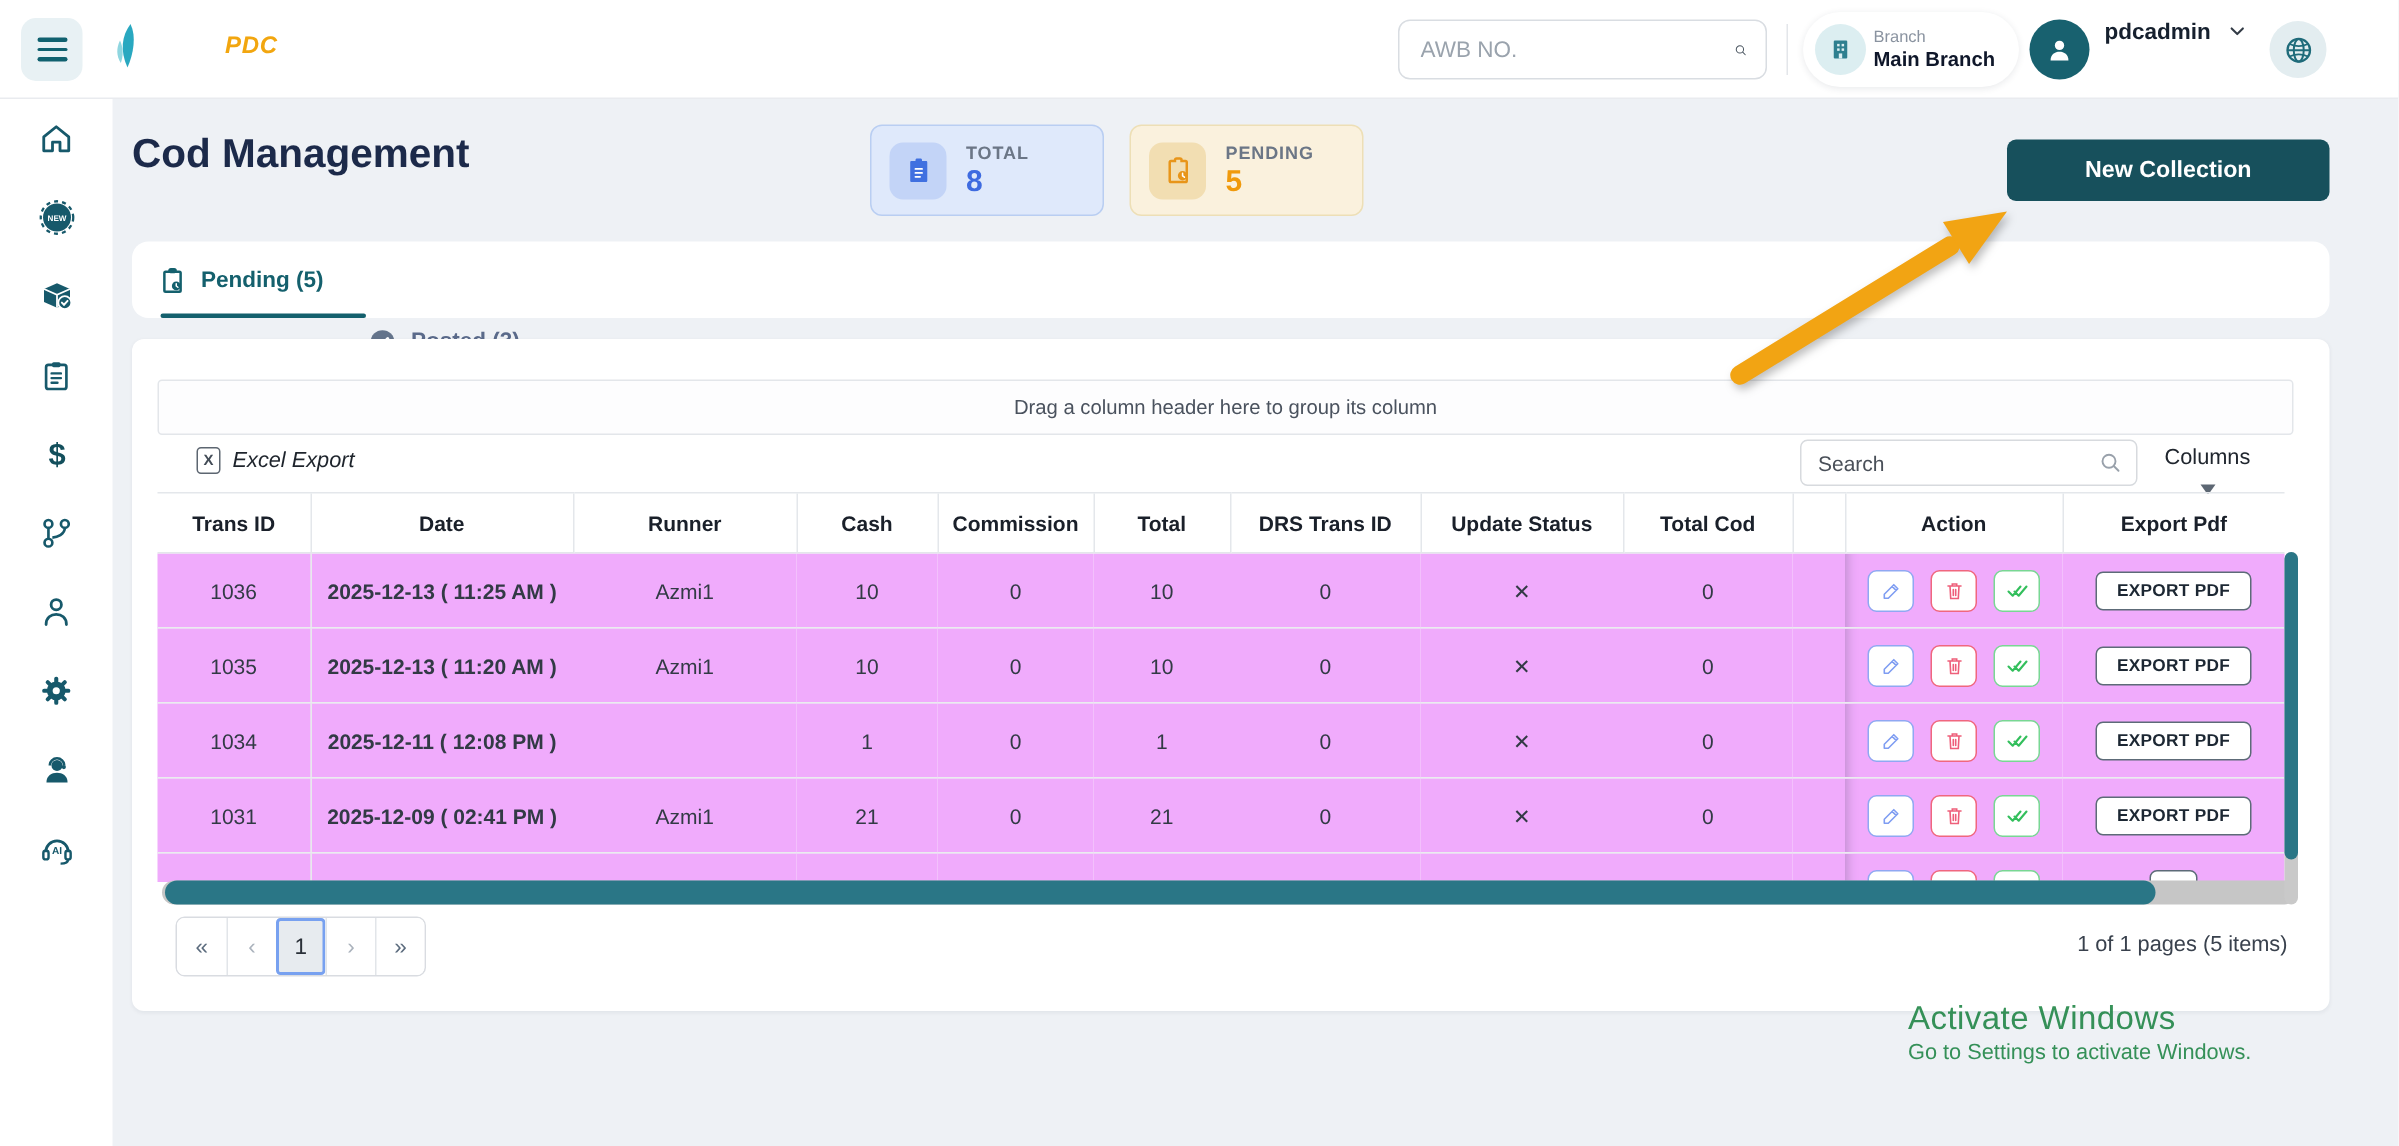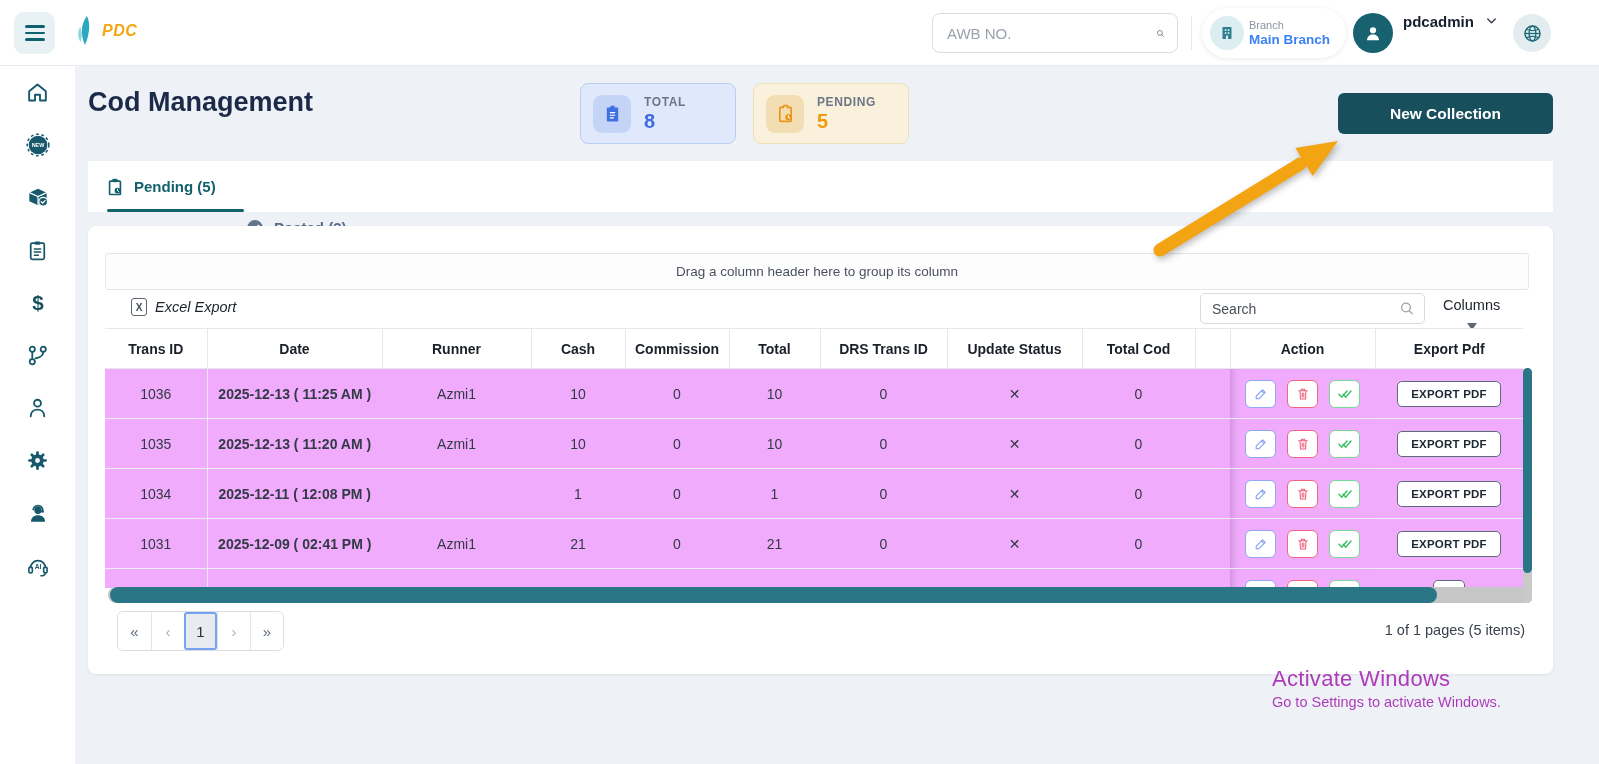--- a/index.html
+++ b/index.html
@@ -6,30 +6,30 @@
   html,body { width:1599px; height:764px; }
   body { font-family:"Liberation Sans", sans-serif; background:#eef1f5; overflow:hidden; }
   #app { position:relative; width:1599px; height:764px; background:#eef1f5; overflow:hidden; }
 
   
   .topbar { position:absolute; left:0; top:0; width:1599px; height:66px; background:#fff; border-bottom:1px solid #e9ebef; z-index:5; }
   .hamburger { position:absolute; left:14px; top:12px; width:41px; height:42px; background:#e8f1f4; border-radius:10px;
                display:flex; flex-direction:column; justify-content:center; align-items:center; gap:4px; cursor:pointer; }
   .hamburger i { display:block; width:20px; height:2.6px; background:#10616f; border-radius:2px; }
   .logo { position:absolute; left:74px; top:15px; display:flex; align-items:center; gap:4px; }
-  .logo-text { color:#f2a60f; font-weight:bold; font-style:italic; font-size:16px; letter-spacing:.5px; }
+  .logo-text { color:#f2a60f; font-weight:bold; font-style:italic; font-size:16px; letter-spacing:.5px;margin-left:48px; }
   .awb-box { position:absolute; left:932px; top:13px; width:246px; height:40px; background:#fff; border:1px solid #d9dde2; border-radius:8px; display:flex; align-items:center; }
   .awb-box input { flex:1; border:none; outline:none; padding:0 10px 0 14px; font-size:15px; color:#333; background:transparent; font-family:inherit; }
   .awb-box input::placeholder { color:#9aa3ad; }
   .hdr-divider { position:absolute; left:1191px; top:16px; width:1px; height:34px; background:#e3e6ea; }
   .branch-pill { position:absolute; left:1202px; top:8px; height:50px; padding:0 16px 0 8px; background:#fff; border-radius:25px;
                  box-shadow:0 1px 5px rgba(30,40,60,.10); display:flex; align-items:center; gap:5px; cursor:pointer; }
   .branch-iconwrap { width:34px; height:34px; border-radius:50%; background:#dceef1; display:flex; align-items:center; justify-content:center; }
   .branch-label { font-size:11px; color:#8a93a0; line-height:13px; }
-  .branch-name { font-size:13.5px; font-weight:bold; color:#3b82f6; line-height:16px; }
+  .branch-name { font-size:13.5px; font-weight:bold; color:#0f172a; line-height:16px; }
   .userbox { position:absolute; left:1353px; top:13px; display:flex; gap:10px; cursor:pointer; }
   .avatar { width:40px; height:40px; border-radius:50%; background:#18616f; display:flex; align-items:center; justify-content:center; }
   .username { font-size:15px; font-weight:bold; color:#16202e; }
   .globe-btn { position:absolute; left:1513px; top:14px; width:38px; height:38px; border-radius:50%; background:#e3edf0; display:flex; align-items:center; justify-content:center; cursor:pointer; }
 
   
   .sidebar { position:absolute; left:0; top:66px; width:75px; height:698px; background:#fff; z-index:4; }
   .side-item { width:75px; height:52.6px; display:flex; align-items:center; justify-content:center; cursor:pointer; }
 
   
@@ -44,21 +44,21 @@
   .stat-card.posted  .stat-iconbox { background:#c0e7d2; }
   .stat-label { font-size:12px; font-weight:bold; color:#6b7686; letter-spacing:.6px; }
   .stat-value { font-size:20px; font-weight:bold; line-height:24px; }
   .stat-card.total .stat-value { color:#3e6be0; }
   .stat-card.pending .stat-value { color:#f09a0c; }
   .stat-card.posted .stat-value { color:#22a95c; }
   .new-collection { position:absolute; left:1338px; top:93px; width:215px; height:41px; background:#17505c; color:#fff;
                     border:none; border-radius:6px; font-size:15.5px; font-weight:bold; font-family:inherit; cursor:pointer; }
 
   
-  .tabbar { position:absolute; left:88px; top:161px; width:1465px; height:51px; background:#fff; border-radius:0; }
+  .tabbar { position:absolute; left:88px; top:161px; width:1465px; height:51px; background:#fff; border-radius:11px; }
   .tab { position:absolute; top:0; height:51px; display:flex; align-items:center; gap:9px; cursor:pointer; font-size:15px; font-weight:bold; }
   .tab.pending { left:17px; color:#14606d; }
   .tab.posted  { left:157px; color:#5a6a8a;margin-top:41px; }
   .tab-underline { position:absolute; left:2px; bottom:0; width:137px; height:3.5px; background:#14606d; border-radius:2px; }
 
   
   .card { position:absolute; left:88px; top:226px; width:1465px; height:448px; background:#fff; border-radius:8px; box-shadow:0 1px 3px rgba(20,30,50,.06); }
   .group-box { position:absolute; left:17px; top:27px; width:1424px; height:37px; border:1px solid #e3e6ea; border-radius:3px; background:#fdfdfe;
                display:flex; align-items:center; justify-content:center; font-size:13.5px; color:#4a525e; }
   .toolbar { position:absolute; left:17px; top:64px; width:1424px; height:38px; }
@@ -100,21 +100,21 @@
 
   
   .pager { position:absolute; left:29px; top:385px; display:flex; border:1px solid #d9dce1; border-radius:6px; overflow:hidden; background:#fff; }
   .pg-btn { width:33px; height:38px; display:flex; align-items:center; justify-content:center; font-size:15px; color:#5b6b7d; background:#fff; cursor:pointer; }
   .pg-btn + .pg-btn { border-left:1px solid #e2e5e9; }
   .pg-btn.dim { color:#aab2bc; }
   .pg-btn.active { border:2px solid #78a1f0; background:#e7ebef; color:#2a3038; border-radius:3px; }
   .pager-summary { position:absolute; right:28px; top:396px; font-size:14.5px; color:#39414d; }
 
   
-  .watermark { position:absolute; left:1272px; top:666px; color:#a21caf; z-index:9; }
+  .watermark { position:absolute; left:1272px; top:666px; color:#15803d; z-index:9; }
   .wm1 { font-size:22px; letter-spacing:.3px; opacity:.85; }
   .wm2 { font-size:14.5px; margin-top:2px; opacity:.85; }
   .arrow-overlay { position:absolute; left:1128px; top:122px; width:230px; height:150px; z-index:10; pointer-events:none;
                    filter:drop-shadow(2px 3px 3px rgba(0,0,0,.25)); }
 </style>
 </head>
 <body>
 
 <div id="app">
 

